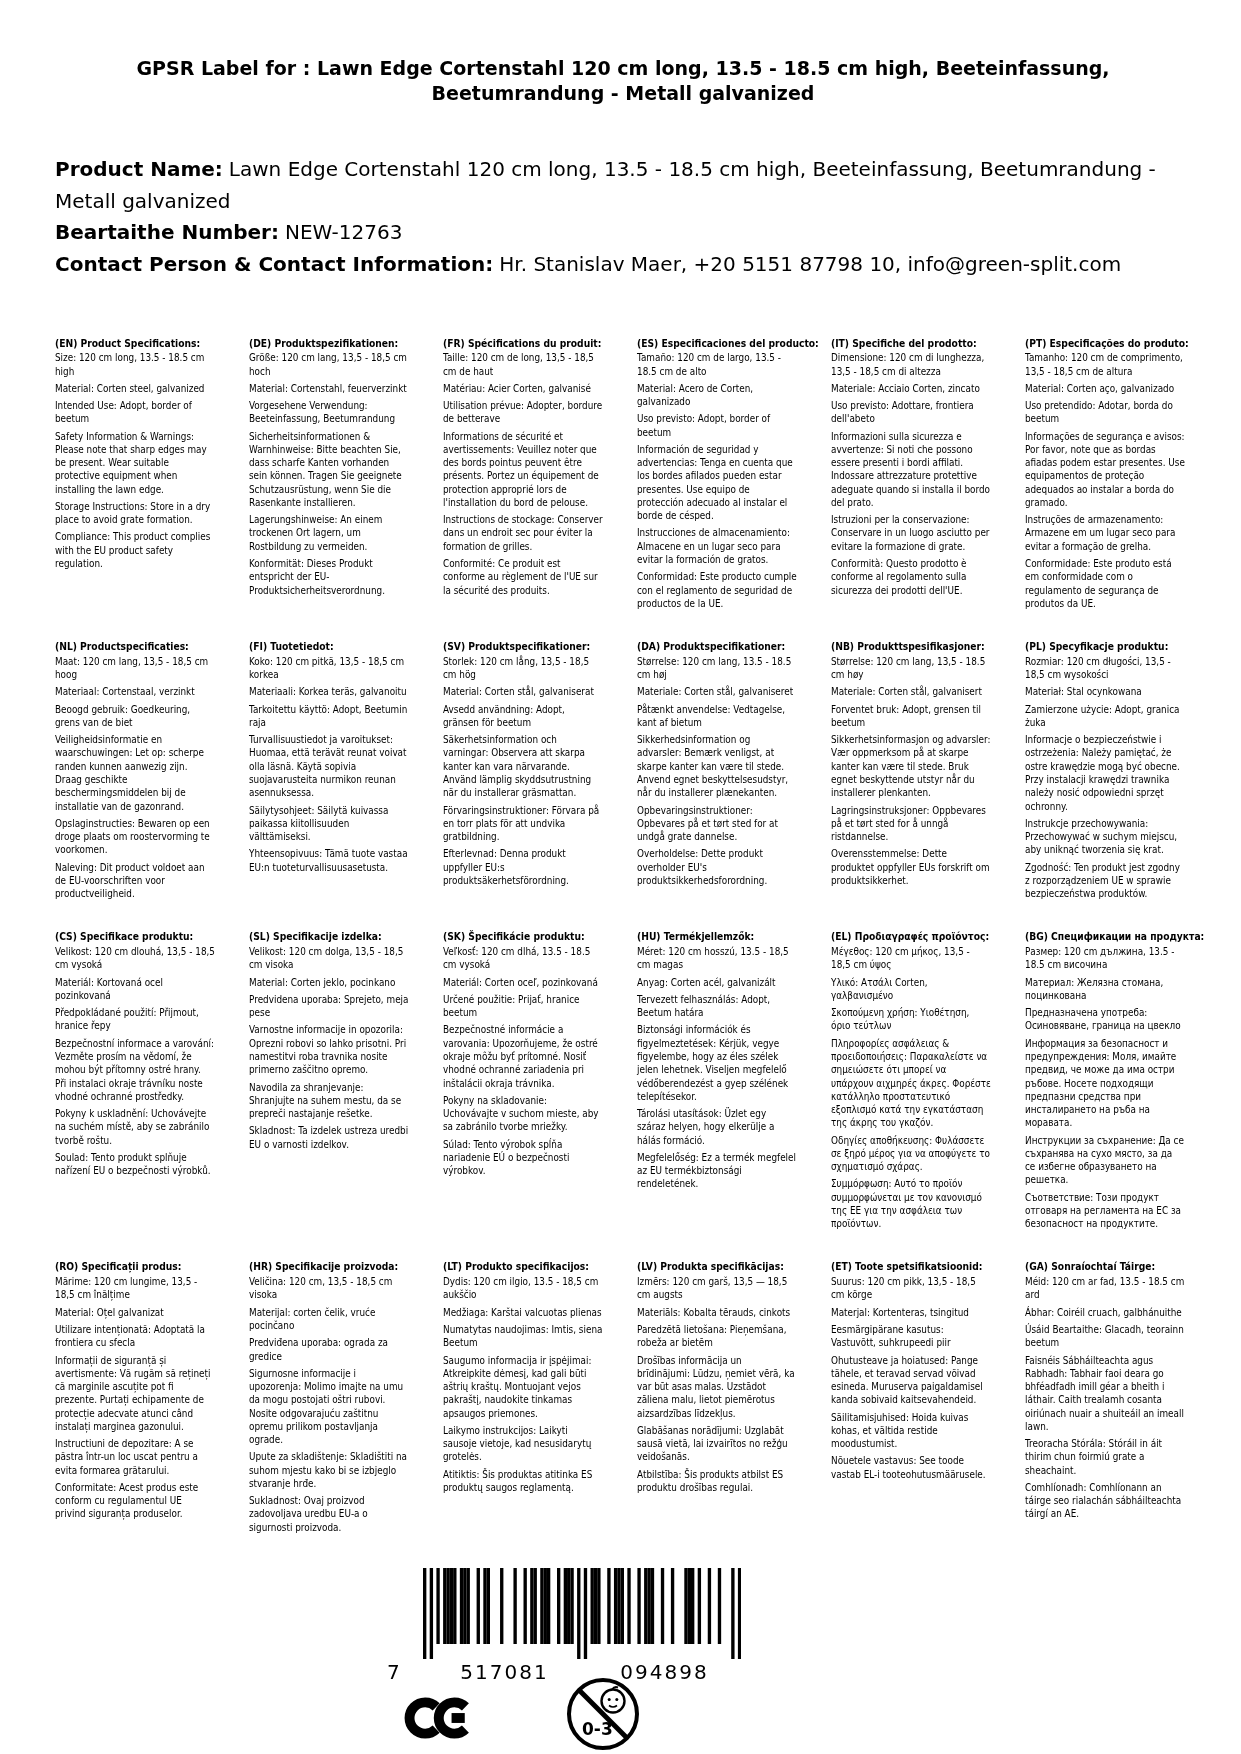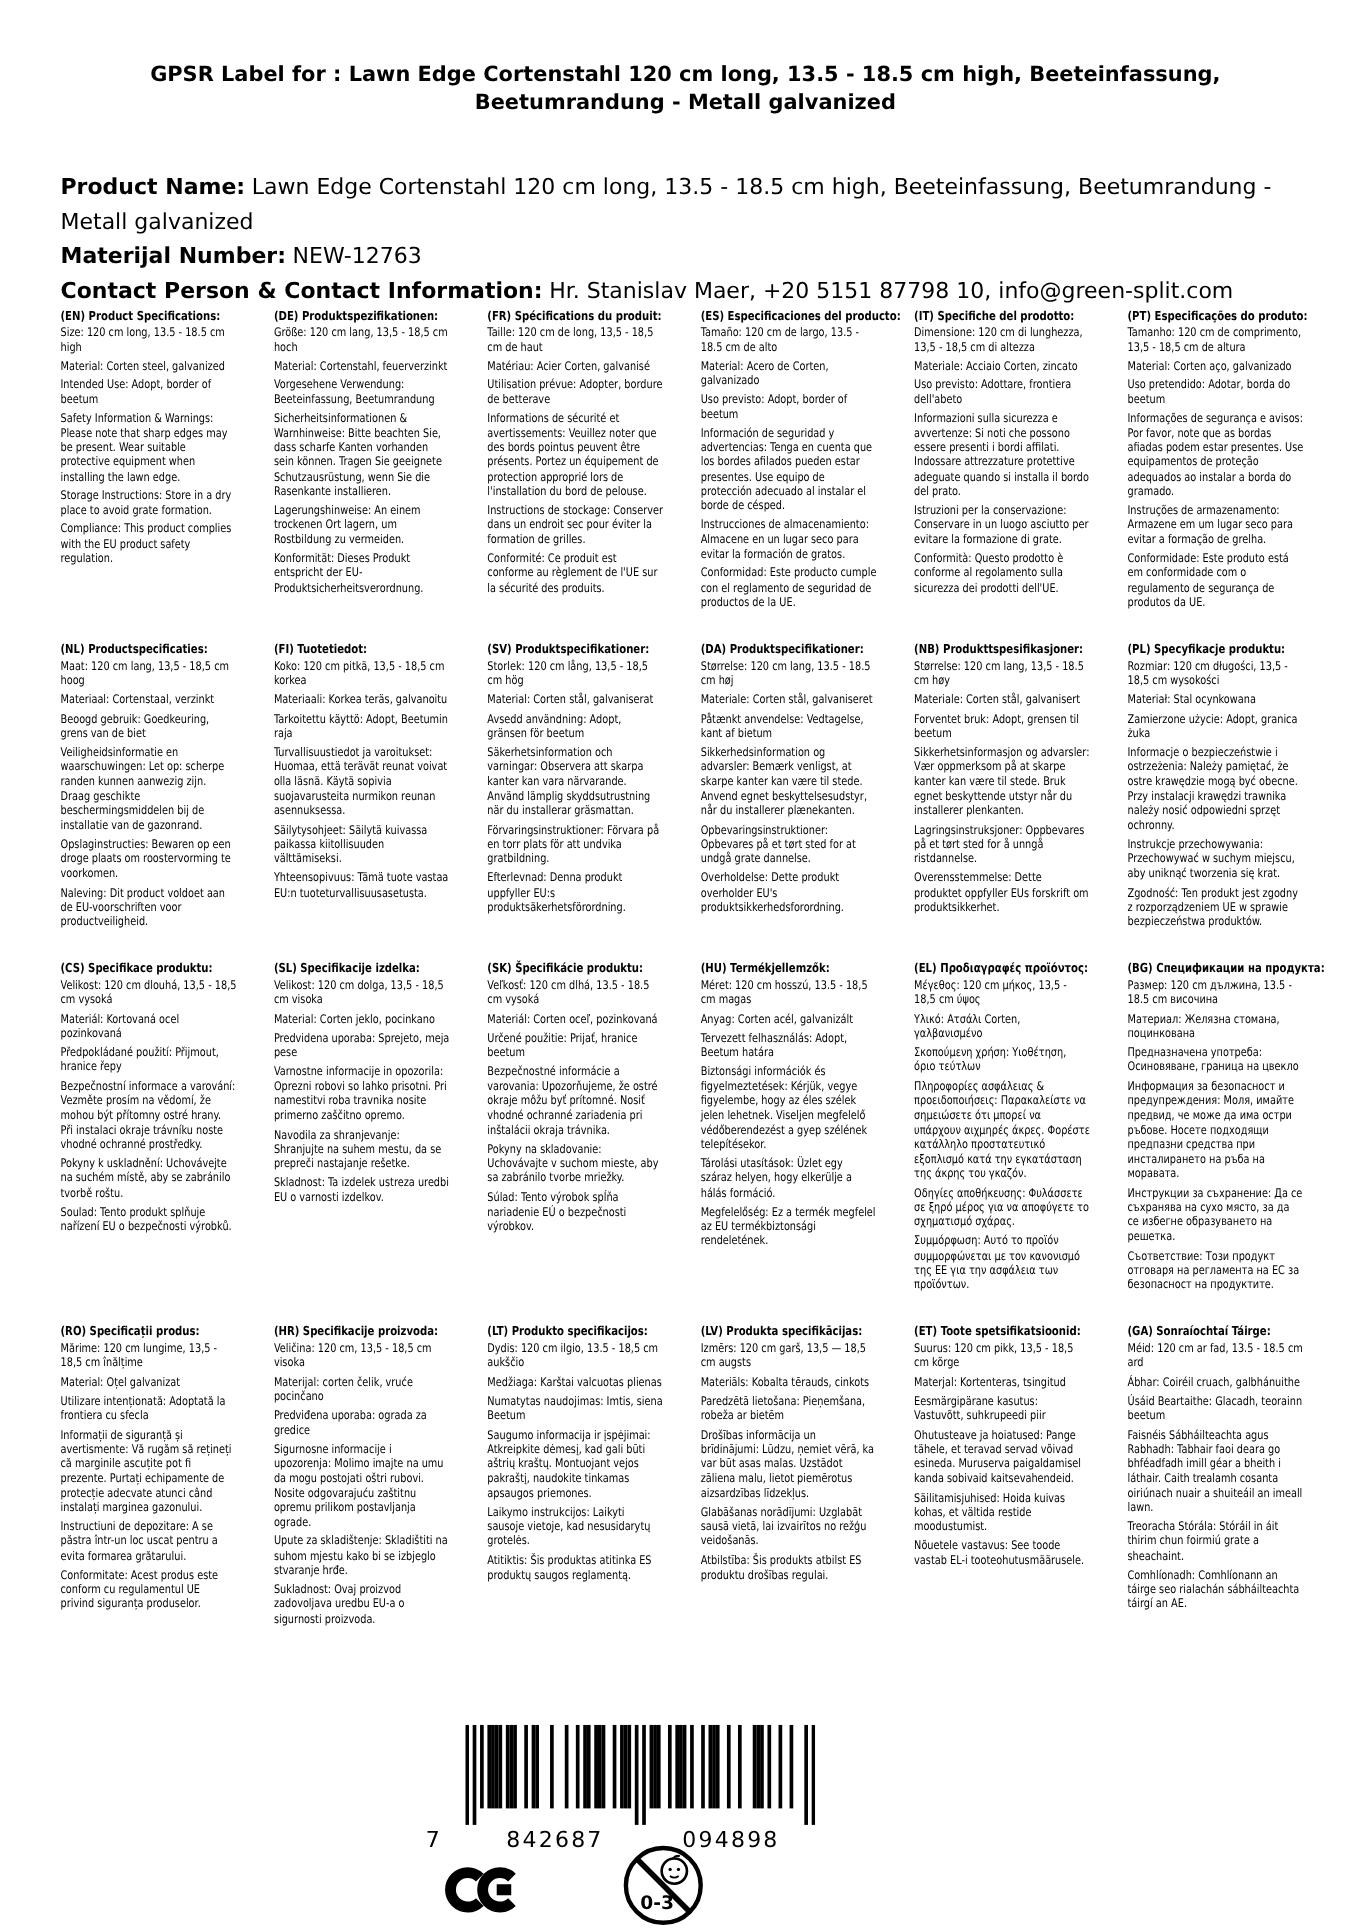--- a/index.html
+++ b/index.html
@@ -14,20 +14,21 @@
     font-weight:bold; font-size:19px; line-height:1.32; text-align:center;
     max-width:1015px; margin:4px auto 0; font-family:"DejaVu Sans", sans-serif;
   }
 
   .product-info { margin-top:48px; font-size:20px; line-height:1.58; }
   .info-row { white-space:normal; }
   .info-label { font-weight:bold; }
   .info-value { font-weight:normal; margin-left:6px; }
 
   .specs-grid {
+    margin-top:56px;
     display:grid;
     grid-template-columns:repeat(6, 160px);
     column-gap:34px;
     row-gap:30px;
   }
   .spec-block {
     width:195px;
     transform:scaleX(0.8205);
     transform-origin:left top;
     font-size:10.8px; line-height:1.23;
@@ -54,21 +55,21 @@
 
   <div class="title">GPSR Label for : Lawn Edge Cortenstahl 120 cm long, 13.5 - 18.5 cm high, Beeteinfassung, Beetumrandung - Metall galvanized</div>
 
   <div class="product-info">
   <div class="info-row">
     <span class="info-label">Product Name:</span><span class="info-value">Lawn Edge Cortenstahl 120 cm long, 13.5 - 18.5 cm high, Beeteinfassung, Beetumrandung - Metall galvanized</span>
   </div>
 
 
   <div class="info-row">
-    <span class="info-label">Materijal Number:</span><span class="info-value">NEW-12763</span>
+    <span class="info-label">Beartaithe Number:</span><span class="info-value">NEW-12763</span>
   </div>
 
 
 
   <div class="info-row">
     <span class="info-label">Contact Person &amp; Contact Information:</span><span class="info-value">Hr. Stanislav Maer, +20 5151 87798 10, info@green-split.com</span>
   </div>
 </div>
 
   <div class="specs-grid">
@@ -362,21 +363,21 @@
         <rect x="261.30" y="0" width="3.35" height="76" fill="#000"></rect>
         <rect x="264.65" y="0" width="3.35" height="76" fill="#000"></rect>
         <rect x="268.00" y="0" width="3.35" height="76" fill="#000"></rect>
         <rect x="274.70" y="0" width="3.35" height="76" fill="#000"></rect>
         <rect x="284.75" y="0" width="3.35" height="76" fill="#000"></rect>
         <rect x="294.80" y="0" width="3.35" height="76" fill="#000"></rect>
         <rect x="308.20" y="0" width="3.35" height="91" fill="#000"></rect>
         <rect x="314.90" y="0" width="3.35" height="91" fill="#000"></rect>
       </svg>
     <span class="bc-digit bc-lead">7</span>
-    <span class="bc-digit bc-left">842687</span>
+    <span class="bc-digit bc-left">517081</span>
     <span class="bc-digit bc-right">094898</span>
   </div>
 
   <svg class="ce-mark" role="img" width="66" height="48" viewBox="0 0 70 50" aria-label="CE">
     <path d="M 35.2 13.2 A 16.6 16.6 0 1 0 35.2 36.8" fill="none" stroke="#000" stroke-width="10.5"></path>
     <path d="M 66.2 13.2 A 16.6 16.6 0 1 0 66.2 36.8" fill="none" stroke="#000" stroke-width="10.5"></path>
     <path d="M 51.5 25 H 65.5" fill="none" stroke="#000" stroke-width="10.5"></path>
   </svg>
 
   <svg class="age-warning" width="76" height="76" viewBox="0 0 76 76">

